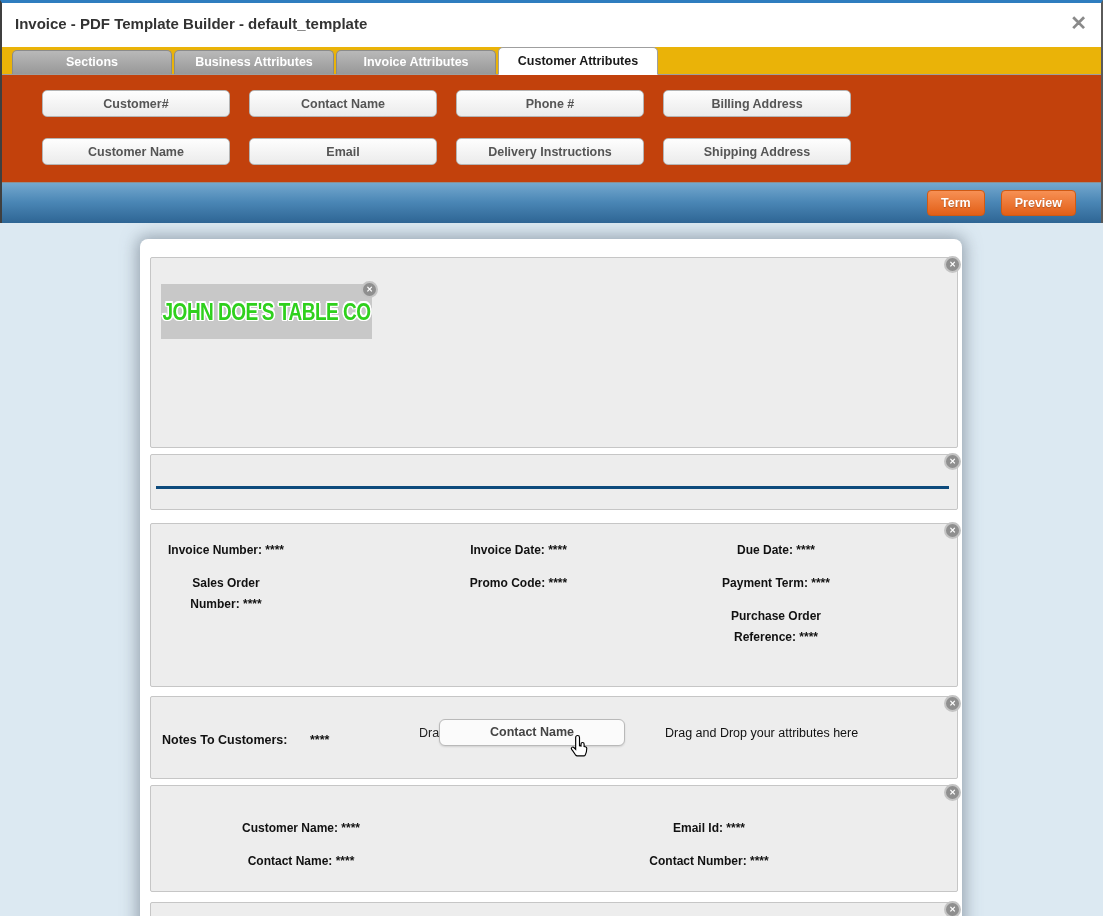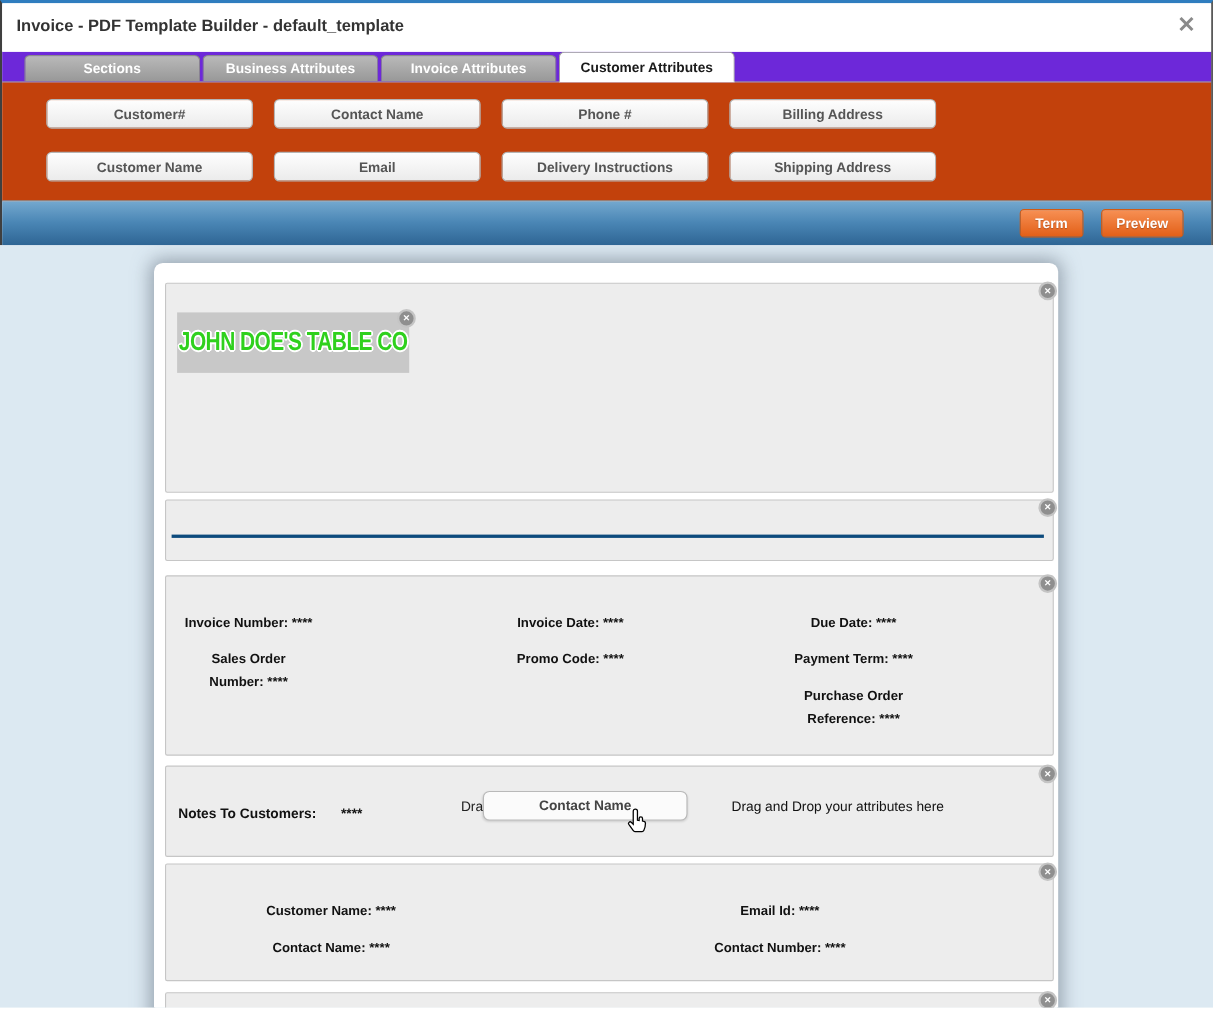--- a/index.html
+++ b/index.html
@@ -20,22 +20,22 @@
   .titlebar .title {
     position:absolute; left:13px; top:12px;
     font-size:15px; font-weight:bold; color:#333;
   }
   .titlebar .close-x {
     position:absolute; right:14px; top:10px;
     font-size:20px; font-weight:bold; color:#8a8a8a; cursor:pointer; line-height:20px;
   }
   
   .tabbar {
-    height:28px; padding-left:20px; border-bottom:1px solid #9f9f9f;
-    display:flex; align-items:flex-end; background:#6d28d9;
+    height:28px; padding-left:10px; border-bottom:1px solid #9f9f9f;
+    display:flex; align-items:flex-end; background:#eab308;
   }
   .tab {
     width:160px; height:24px; line-height:23px; text-align:center;
     background:linear-gradient(#b9b9b9,#989898);
     color:#fff; font-weight:bold; font-size:12.5px;
     border:1px solid #8b8b8b; border-bottom:none;
     border-radius:5px 5px 0 0; margin-right:2px; cursor:pointer;
   }
   .tab.active {
     height:28px; line-height:27px; margin-bottom:-1px;
@@ -108,21 +108,21 @@
   .company   { font-size:12.5px; font-weight:bold; margin:0 0 21px; }
   .addr-line { font-size:12px; line-height:23.5px; }
   
   .sec-divider { height:56px; margin-bottom:13px; }
   .blue-line {
     position:absolute; left:5px; right:8px; top:31px; height:3px;
     background:#0d4b7d;
   }
   
   .sec-details { height:164px; margin-bottom:9px; font-weight:bold; font-size:12px; }
-  .det-col { position:absolute; top:32px; text-align:center; }
+  .det-col { position:absolute; top:16px; text-align:center; }
   .det-col .entry { line-height:21px; margin-bottom:12px; }
   .det-c1 { left:16px;  width:118px; }
   .det-c2 { left:300px; width:135px; }
   .det-c3 { left:565px; width:120px; }
   
   .sec-notes { height:83px; margin-bottom:6px; }
   .notes-label { position:absolute; left:11px; top:36px; font-weight:bold; font-size:12.5px; }
   .notes-value { position:absolute; left:159px; top:36px; font-weight:bold; font-size:12.5px; }
   .clipped-hint { position:absolute; left:268px; top:29px; font-size:12.5px; color:#222; }
   .drag-ghost {

